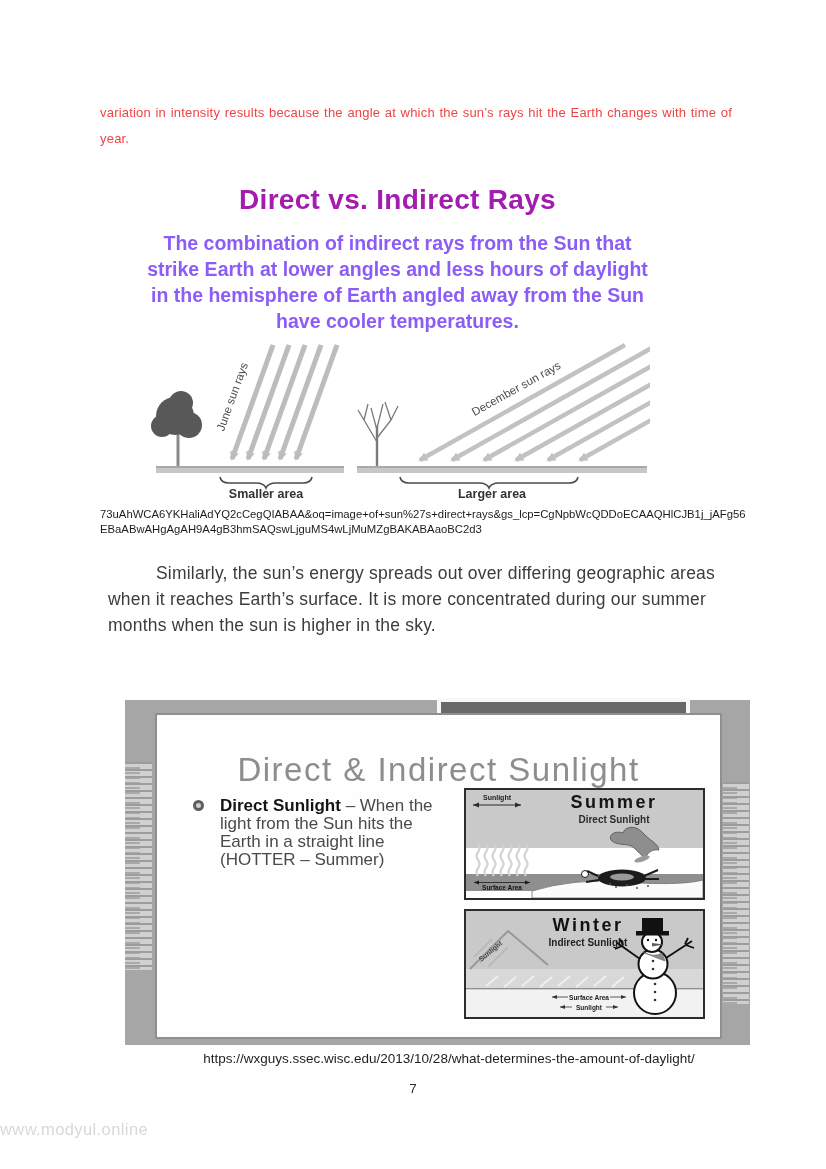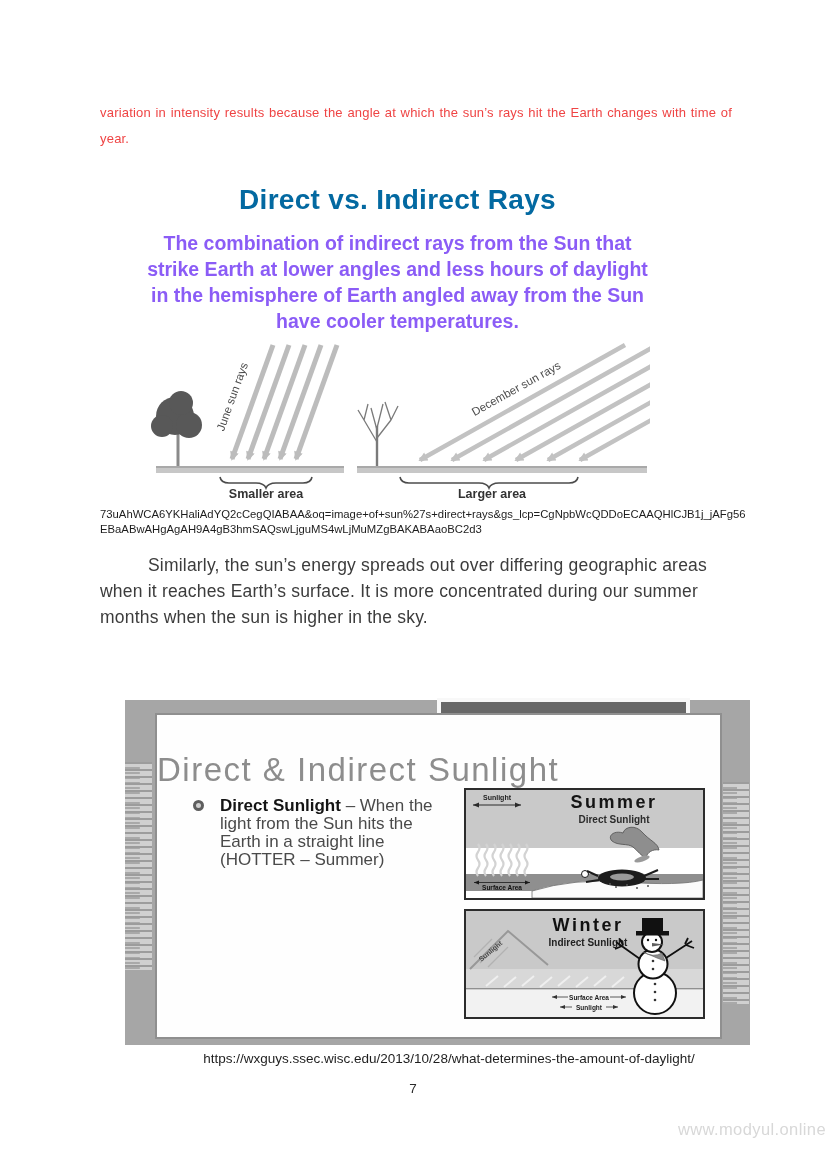--- a/index.html
+++ b/index.html
@@ -2,26 +2,26 @@
 <html><head>
 <meta charset="utf-8">
 <style>
   html,body{margin:0;padding:0;background:#ffffff;}
   .page{position:relative;width:826px;height:1169px;background:#fff;outline:1px solid #d6d6d6;
         font-family:"Liberation Sans",sans-serif;color:#3d3d3d;overflow:hidden;}
 
   
   .p1{position:absolute;left:100px;top:100px;width:632px;margin:0;font-size:13px;line-height:26px;
       text-align:justify;color:#ef4444;letter-spacing:.2px;}
-  .p2{position:absolute;left:100px;top:552px;width:640px;margin:0;font-size:17.5px;line-height:26px;
+  .p2{position:absolute;left:100px;top:552px;width:640px;margin:8px;font-size:17.5px;line-height:26px;
       color:#3c3c3c;letter-spacing:.2px;text-indent:48px;}
 
   
   .fig1{position:absolute;left:95px;top:184px;width:605px;}
-  .fig1-title{margin:0;text-align:center;font-size:28px;font-weight:700;color:#0369a1;letter-spacing:.3px;}
+  .fig1-title{margin:0;text-align:center;font-size:28px;font-weight:700;color:#a21caf;letter-spacing:.3px;}
   .fig1-sub{margin:14px auto 0;width:505px;text-align:center;font-size:19.5px;font-weight:700;
             color:#8b5cf6;line-height:26px;}
   .diagram{position:absolute;left:0;top:156px;width:605px;height:162px;}
   .diag-left{position:absolute;left:55px;top:0;}
   .diag-right{position:absolute;left:260px;top:0;}
   svg{font-family:inherit;}
   svg text{user-select:none;}
 
   .url1{position:absolute;left:100px;top:507px;width:640px;font-size:11.3px;line-height:15px;
         color:#1d1d1d;letter-spacing:0;}
@@ -31,35 +31,35 @@
   .decor{position:absolute;background-color:#d0d0d0;
          background-image:repeating-linear-gradient(to bottom,#9c9c9c 0 2px,rgba(0,0,0,0) 2px 7px),
                           repeating-linear-gradient(to bottom,#a9a9a9 0 2px,rgba(0,0,0,0) 2px 5px);
          background-size:100% 100%,55% 100%;background-repeat:no-repeat,no-repeat;}
   .decor-left{left:0;top:62px;width:27px;height:208px;}
   .decor-right{right:1px;top:82px;width:26px;height:222px;}
   .tab{position:absolute;left:312px;top:-2px;width:253px;height:39px;background:#686868;
        border:4px solid #f8f8f8;box-sizing:border-box;}
   .slide{position:absolute;left:30px;top:13px;width:563px;height:322px;background:#fefefe;
          border:2px solid #8f8f8f;}
-  .slide-title{position:absolute;left:0;top:36px;width:100%;font-size:33px;
+  .slide-title{position:absolute;left:0;top:36px;width:100%;text-align:center;font-size:33px;
                color:#8d8d8d;letter-spacing:1.5px;white-space:nowrap;}
   .bullet{position:absolute;left:36px;width:252px;display:flex;gap:7px;}
   .b1{top:82px;} .b2{top:169px;}
   .ring{flex:0 0 auto;width:5px;height:5px;border:3px solid #5e5e5e;border-radius:50%;
         background:#cfcfcf;margin:3px 9px 0 0;}
   .btxt{font-size:17px;line-height:18px;color:#4a4a4a;width:224px;}
   .btxt b{color:#141414;font-weight:700;}
   .panel{position:absolute;left:307px;border:2px solid #2c2c2c;background:#c9c9c9;}
   .panel.summer{top:73px;} .panel.winter{top:194px;}
 
   
   .url2{position:absolute;left:0;top:1051px;width:100%;text-align:center;font-size:13.5px;color:#1e1e1e;padding-left:36px;}
   .pageno{position:absolute;left:0;top:1081px;width:100%;text-align:center;font-size:13.5px;color:#2a2a2a;}
-  .footer{position:absolute;left:0;top:1120px;width:100%;text-align:right;font-size:16.5px;
+  .footer{position:absolute;left:0;top:1120px;width:100%;text-align:left;font-size:16.5px;
           color:#d8d8d8;letter-spacing:.4px;}
 </style>
 </head>
 <body>
 
 <div class="page">
 
   <p class="p1">variation in intensity results because the angle at which the sun’s rays hit the Earth changes with time of year.</p>
 
   <section class="fig1">

